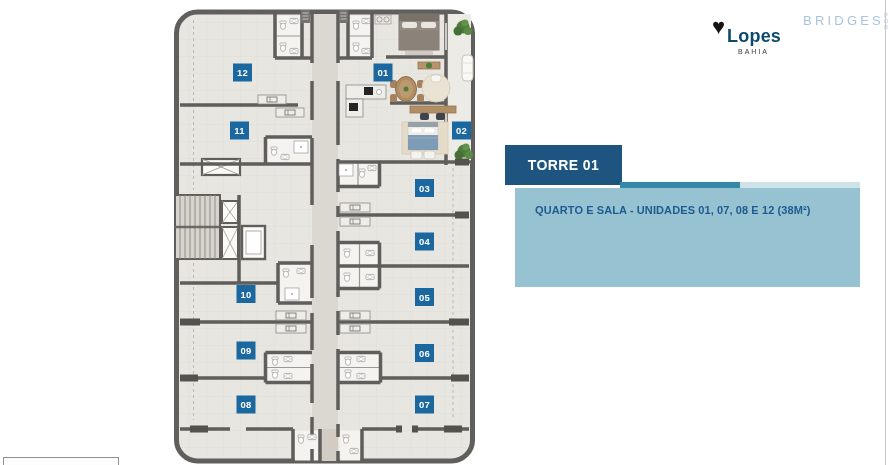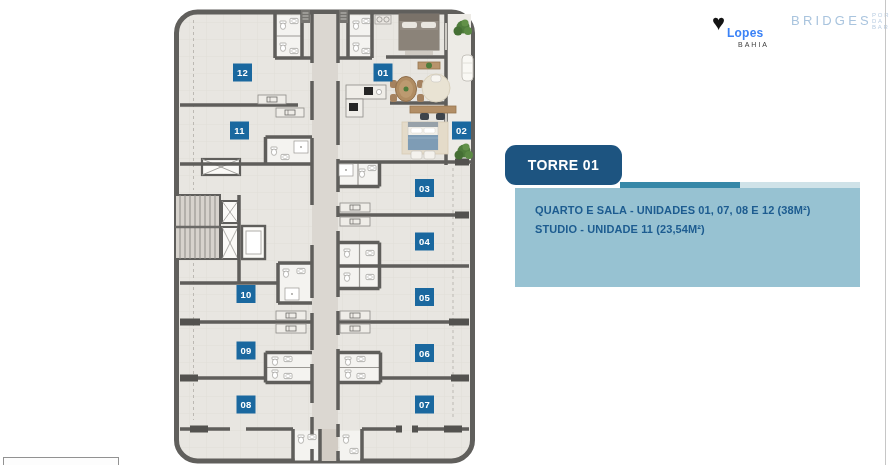--- a/index.html
+++ b/index.html
@@ -5,30 +5,30 @@
   html,body{margin:0;padding:0;}
   body{
     width:889px;height:465px;position:relative;overflow:hidden;
     background:#ffffff;font-family:"Liberation Sans",sans-serif;
   }
   
   .logos{position:absolute;left:712px;top:6px;display:flex;align-items:flex-start;}
   .lopes{display:flex;flex-direction:column;}
   .lopes-row{display:flex;align-items:center;}
   .lopes-heart{font-size:22px;line-height:18px;color:#141414;margin-right:2px;}
-  .lopes-name{font-size:12px;font-weight:bold;color:#3b82f6;letter-spacing:0.2px;margin-top:20px;}
+  .lopes-name{font-size:18px;font-weight:bold;color:#0c4a6e;letter-spacing:0.2px;margin-top:20px;}
   .lopes-region{font-size:7px;letter-spacing:2px;color:#3c3c3c;margin-top:1px;margin-left:26px;}
   .bridges{margin-left:22px;margin-top:4px;display:flex;align-items:center;}
   .bridges-name{font-size:13px;letter-spacing:3.2px;color:#a9c4de;font-weight:normal;}
   .bridges-sub{font-size:6px;letter-spacing:1.8px;color:#b9cde2;margin-top:2px;}
   
   .panel-header{
     position:absolute;left:505px;top:145px;width:117px;height:40px;background:#1d5480;
     color:#ffffff;font-weight:bold;font-size:14px;letter-spacing:0.4px;
-    display:flex;align-items:center;justify-content:center;border-radius:11px;
+    display:flex;align-items:center;justify-content:center;
   }
   .panel-bar{position:absolute;left:620px;top:182px;width:240px;height:6px;display:flex;}
   .panel-bar .bar-dark{width:120px;height:6px;background:#3688a8;}
   .panel-bar .bar-light{width:120px;height:6px;background:#cfe2e8;}
   .panel-legend{
     position:absolute;left:515px;top:188px;width:345px;height:99px;background:#97c2d2;
     box-sizing:border-box;padding:13px 0 12px 20px;
     color:#1d5c90;font-weight:bold;font-size:11px;line-height:18.5px;letter-spacing:0.1px;
   }
   
@@ -349,17 +349,16 @@
   </div>
 </div>
 
 <div class="panel-header">TORRE 01</div>
 <div class="panel-bar">
   <div class="bar-dark"></div>
   <div class="bar-light"></div>
 </div>
 <div class="panel-legend">
   <div>QUARTO E SALA - UNIDADES 01, 07, 08 E 12 (38M²)</div>
-  <div>STUDIO - UNIDADE 11 (23,54M²)</div>
 </div>
 
 <div class="page-edge-line"></div>
 <div class="partial-box"></div>
 
 </body></html>

